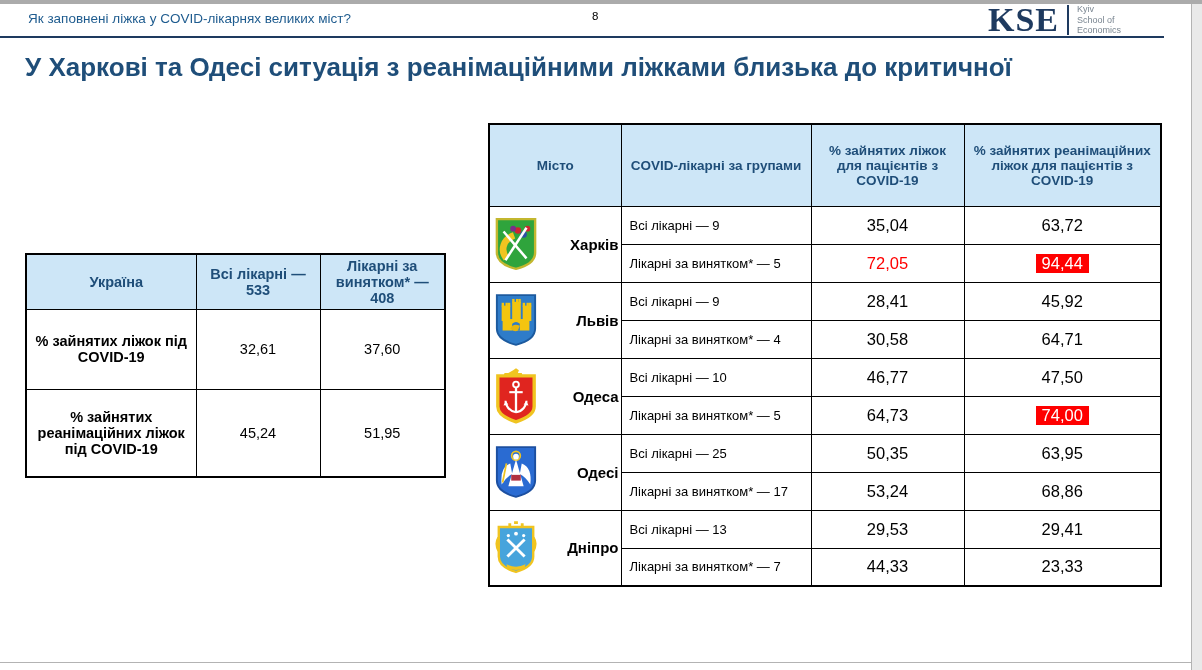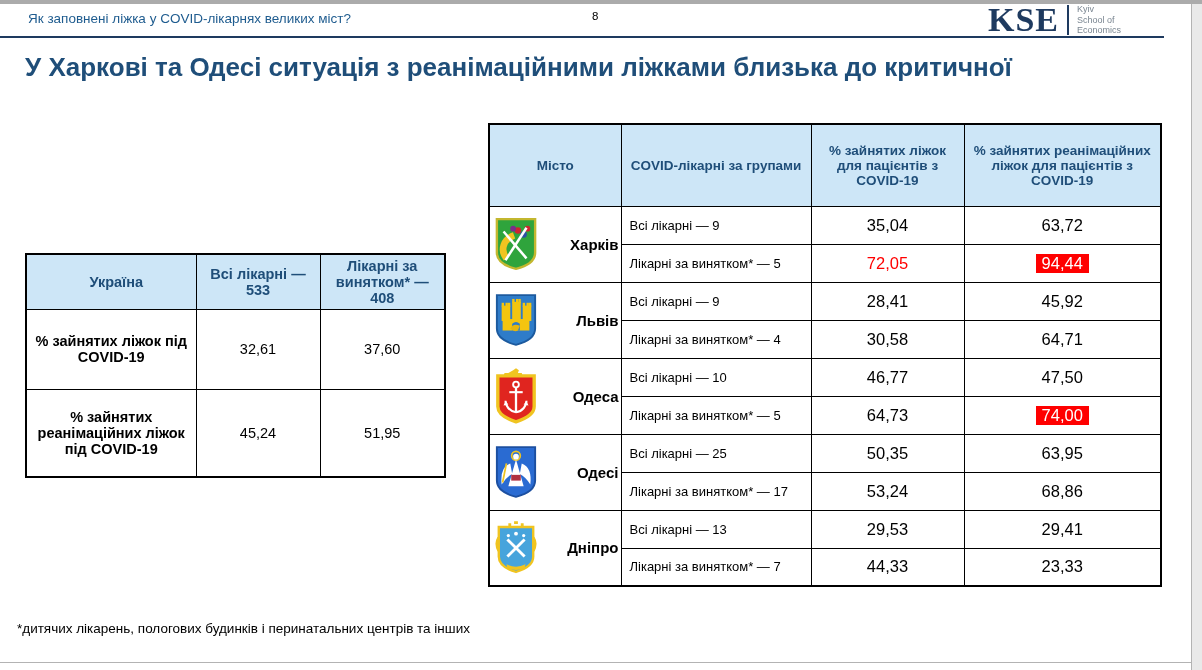--- a/index.html
+++ b/index.html
@@ -247,14 +247,13 @@
       <td class="numcell">29,41</td>
     </tr>
     <tr class="datarow">
       <td class="groupcell">Лікарні за винятком* — 7</td>
       <td class="numcell">44,33</td>
       <td class="numcell">23,33</td>
     </tr>
   </tbody>
     </table>
 
-  <div class="footnote">*дитячих лікарень, пологових будинків і перинатальних центрів та інших</div>
 </div>
 
 </body></html>

